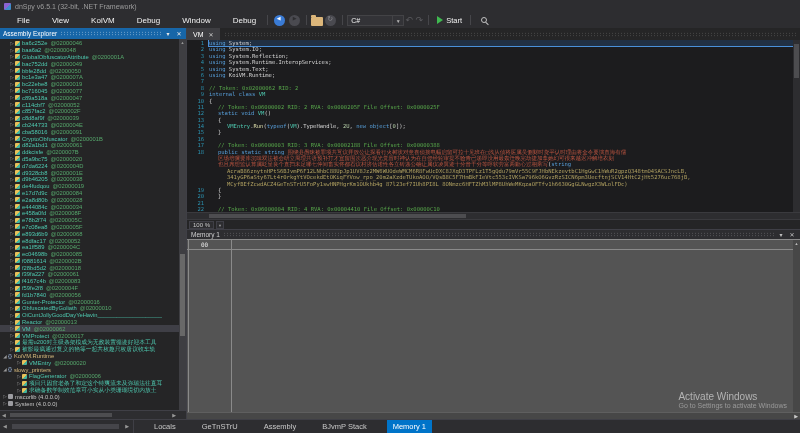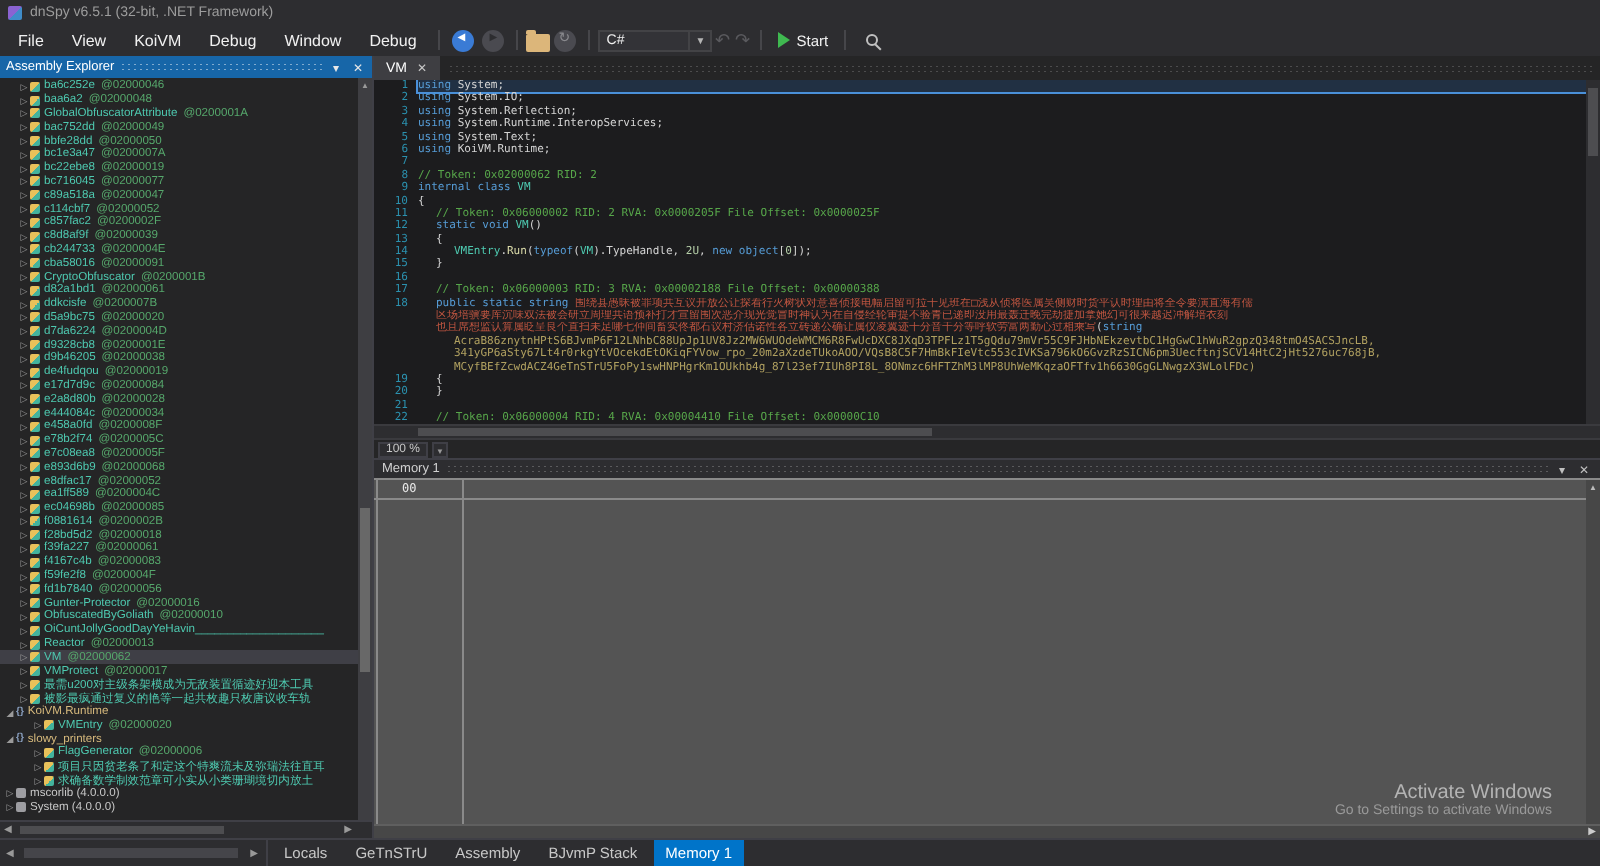--- a/index.html
+++ b/index.html
@@ -6,21 +6,21 @@
   html,body { width:800px; height:433px; overflow:hidden; }
   body { background:#2d2d30; font-family:"Liberation Sans",sans-serif; color:#d4d4d4; position:relative; }
 
   
   .titlebar { height:12px; display:flex; align-items:center; gap:4px; padding-left:4px; background:#2d2d30; }
   .app-icon { width:7px; height:7px; background:linear-gradient(135deg,#8a63d2 0 50%,#3f8cc9 50% 100%); border-radius:1px; flex:none; }
   .title-text { font-size:7px; color:#9d9d9d; white-space:nowrap; }
 
   
   .menubar { height:16px; display:flex; align-items:center; padding-left:2px; }
-  .menu-item { font-size:8px; color:#f1f1f1; padding:2px 7px; cursor:default; }
+  .menu-item { font-size:8px; color:#f1f1f1; padding:2px 7px; cursor:default;margin-left:8px; }
   .tb-sep { width:1px; height:10px; background:#46464a; margin:0 4px; }
   .tb-icon { width:11px; height:11px; margin:0 2px; position:relative; flex:none; }
   .icon-back { background:#3a7bd5; border-radius:50%; }
   .icon-back::before { content:'◀'; position:absolute; left:2.5px; top:0.5px; font-size:5px; color:#fff; }
   .icon-forward { background:#4a4a50; border-radius:50%; }
   .icon-forward::before { content:'▶'; position:absolute; left:3.5px; top:0.5px; font-size:5px; color:#2d2d30; }
   .icon-folder { width:12px; height:9px; background:#dcb67a; border-radius:1px; margin-top:2px; position:relative; }
   .icon-folder::before { content:''; position:absolute; top:-2px; left:0; width:5px; height:2px; background:#dcb67a; border-radius:1px 1px 0 0; }
   .icon-refresh { background:#4a4a50; border-radius:50%; }
   .icon-refresh::before { content:'↻'; position:absolute; left:2px; top:0px; font-size:7px; color:#8a8a8e; }
@@ -93,33 +93,33 @@
   .mem-header .ph-title { font-size:6.5px; color:#d0d0d0; white-space:nowrap; }
   .mem-header .dots { background-image:radial-gradient(rgba(255,255,255,0.22) 0.5px, transparent 0.6px); }
   .mem-header .ph-btn { color:#c0c0c0; }
   .mem-body { flex:1; background:#545454; position:relative; border-top:1px solid #8a8a8a; }
   .mem-col-header { position:absolute; left:14px; top:1px; font-family:"DejaVu Sans Mono",monospace; font-size:6px; color:#e8e8e8; }
   .mem-hline { position:absolute; left:0; right:7px; top:9px; height:1px; background:#8a8a8a; }
   .mem-vline { position:absolute; left:44px; top:0; bottom:0; width:1px; background:#8a8a8a; }
   .mem-vline0 { position:absolute; left:1px; top:0; bottom:0; width:1px; background:#8a8a8a; }
   .mem-vscroll { position:absolute; right:0; top:0; bottom:0; width:7px; background:#474747; }
   .mem-vscroll .arr { display:block; text-align:center; font-size:4px; color:#bbb; line-height:7px; }
-  .watermark { position:absolute; right:24px; bottom:3px; text-align:right; }
+  .watermark { position:absolute; right:13px; bottom:3px; text-align:left; }
   .wm1 { font-size:10px; color:#b4b4b4; font-weight:300; }
   .wm2 { font-size:7px; color:#9a9a9a; }
   .mem-hscroll { height:7px; flex:none; background:#474747; position:relative; border-top:1px solid #5f5f5f; }
   .mem-hscroll .arr-r { position:absolute; right:2px; top:0; font-size:5px; color:#ccc; line-height:7px; }
 
   
   .bottom-bar { position:absolute; left:0; right:0; bottom:0; height:14px; background:#2d2d30; display:flex; align-items:center; border-top:1px solid #3f3f46; }
   .bb-scroll { width:134px; flex:none; height:100%; position:relative; background:#2d2d30; border-right:1px solid #3f3f46; }
   .bb-scroll .arr-l { position:absolute; left:3px; top:3px; font-size:5px; color:#999; }
   .bb-scroll .arr-r { position:absolute; right:4px; top:3px; font-size:5px; color:#999; }
   .bb-scroll .thumb { position:absolute; left:12px; right:14px; top:4px; bottom:4px; background:#45454a; }
-  .bottom-tab { font-size:7.5px; color:#c8c8c8; padding:2px 6px; margin-left:2px; }
+  .bottom-tab { font-size:7.5px; color:#c8c8c8; padding:2px 6px; margin-left:14px; }
   .bottom-tab.active { background:#0074c9; color:#ffffff; }
 </style>
 </head>
 <body>
 
 <div class="titlebar">
   <span class="app-icon"></span>
   <span class="title-text">dnSpy v6.5.1 (32-bit, .NET Framework)</span>
 </div>
 

